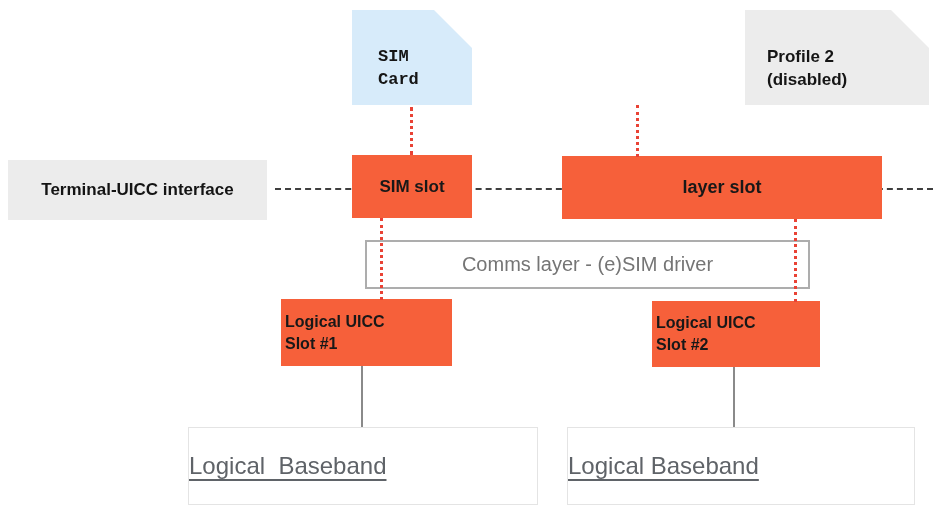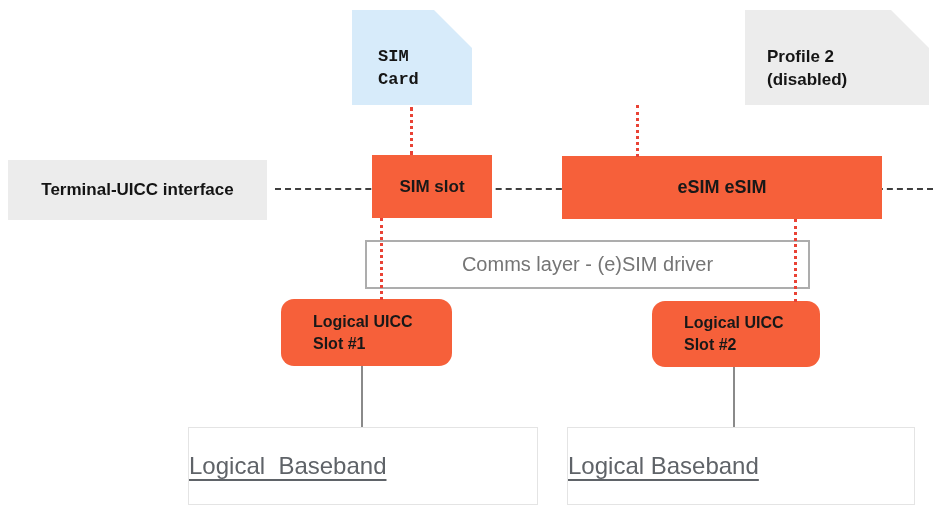--- a/index.html
+++ b/index.html
@@ -51,40 +51,40 @@
     z-index: 0;
   }
 
   
   .orange-box {
     background: var(--orange, #F6603A);
     color: #181818;
     font-weight: bold;
     z-index: 2;
   }
-  #sim-slot  { left: 372px; top: 155px; width: 120px; height: 63px;
+  #sim-slot  { left: 352px; top: 155px; width: 120px; height: 63px;
                display: flex; align-items: center; justify-content: center; font-size: 17px; }
   #esim-slot { left: 562px; top: 156px; width: 320px; height: 63px;
                display: flex; align-items: center; justify-content: center; font-size: 18px; }
 
   
   #comms-layer {
     left: 365px; top: 240px; width: 445px; height: 49px;
     background: #ffffff;
     border: 2px solid #ADADAD;
     display: flex; align-items: center; justify-content: center;
     font-size: 20px; color: #757575;
     z-index: 1;
   }
 
   
   .uicc-box {
     display: flex; flex-direction: column; justify-content: center;
-    padding-left: 32px;
-    font-size: 16px; line-height: 1.35; border-radius: 13px;
+    padding-left: 4px;
+    font-size: 16px; line-height: 1.35;
   }
   #uicc-slot-1 { left: 281px; top: 299px; width: 171px; height: 67px; }
   #uicc-slot-2 { left: 652px; top: 301px; width: 168px; height: 66px; }
 
   
   .baseband-box {
     border: 1px solid #E4E4E4;
     background: #ffffff;
     display: flex; align-items: center; 
     font-size: 24px; color: #5F6368;
@@ -133,21 +133,21 @@
 (disabled)</span>
   </div>
 
   <div class="node" id="terminal-box">
     <span class="label">Terminal-UICC interface</span>
   </div>
   <div class="node orange-box" id="sim-slot">
     <span class="label">SIM slot</span>
   </div>
   <div class="node orange-box" id="esim-slot">
-    <span class="label">eSIM eSIM</span>
+    <span class="label">layer slot</span>
   </div>
 
   <div class="node" id="comms-layer">
     <span class="label">Comms layer - (e)SIM driver</span>
   </div>
 
   <div class="node orange-box uicc-box" id="uicc-slot-1">
     <span class="label">Logical UICC
 Slot #1</span>
   </div>

